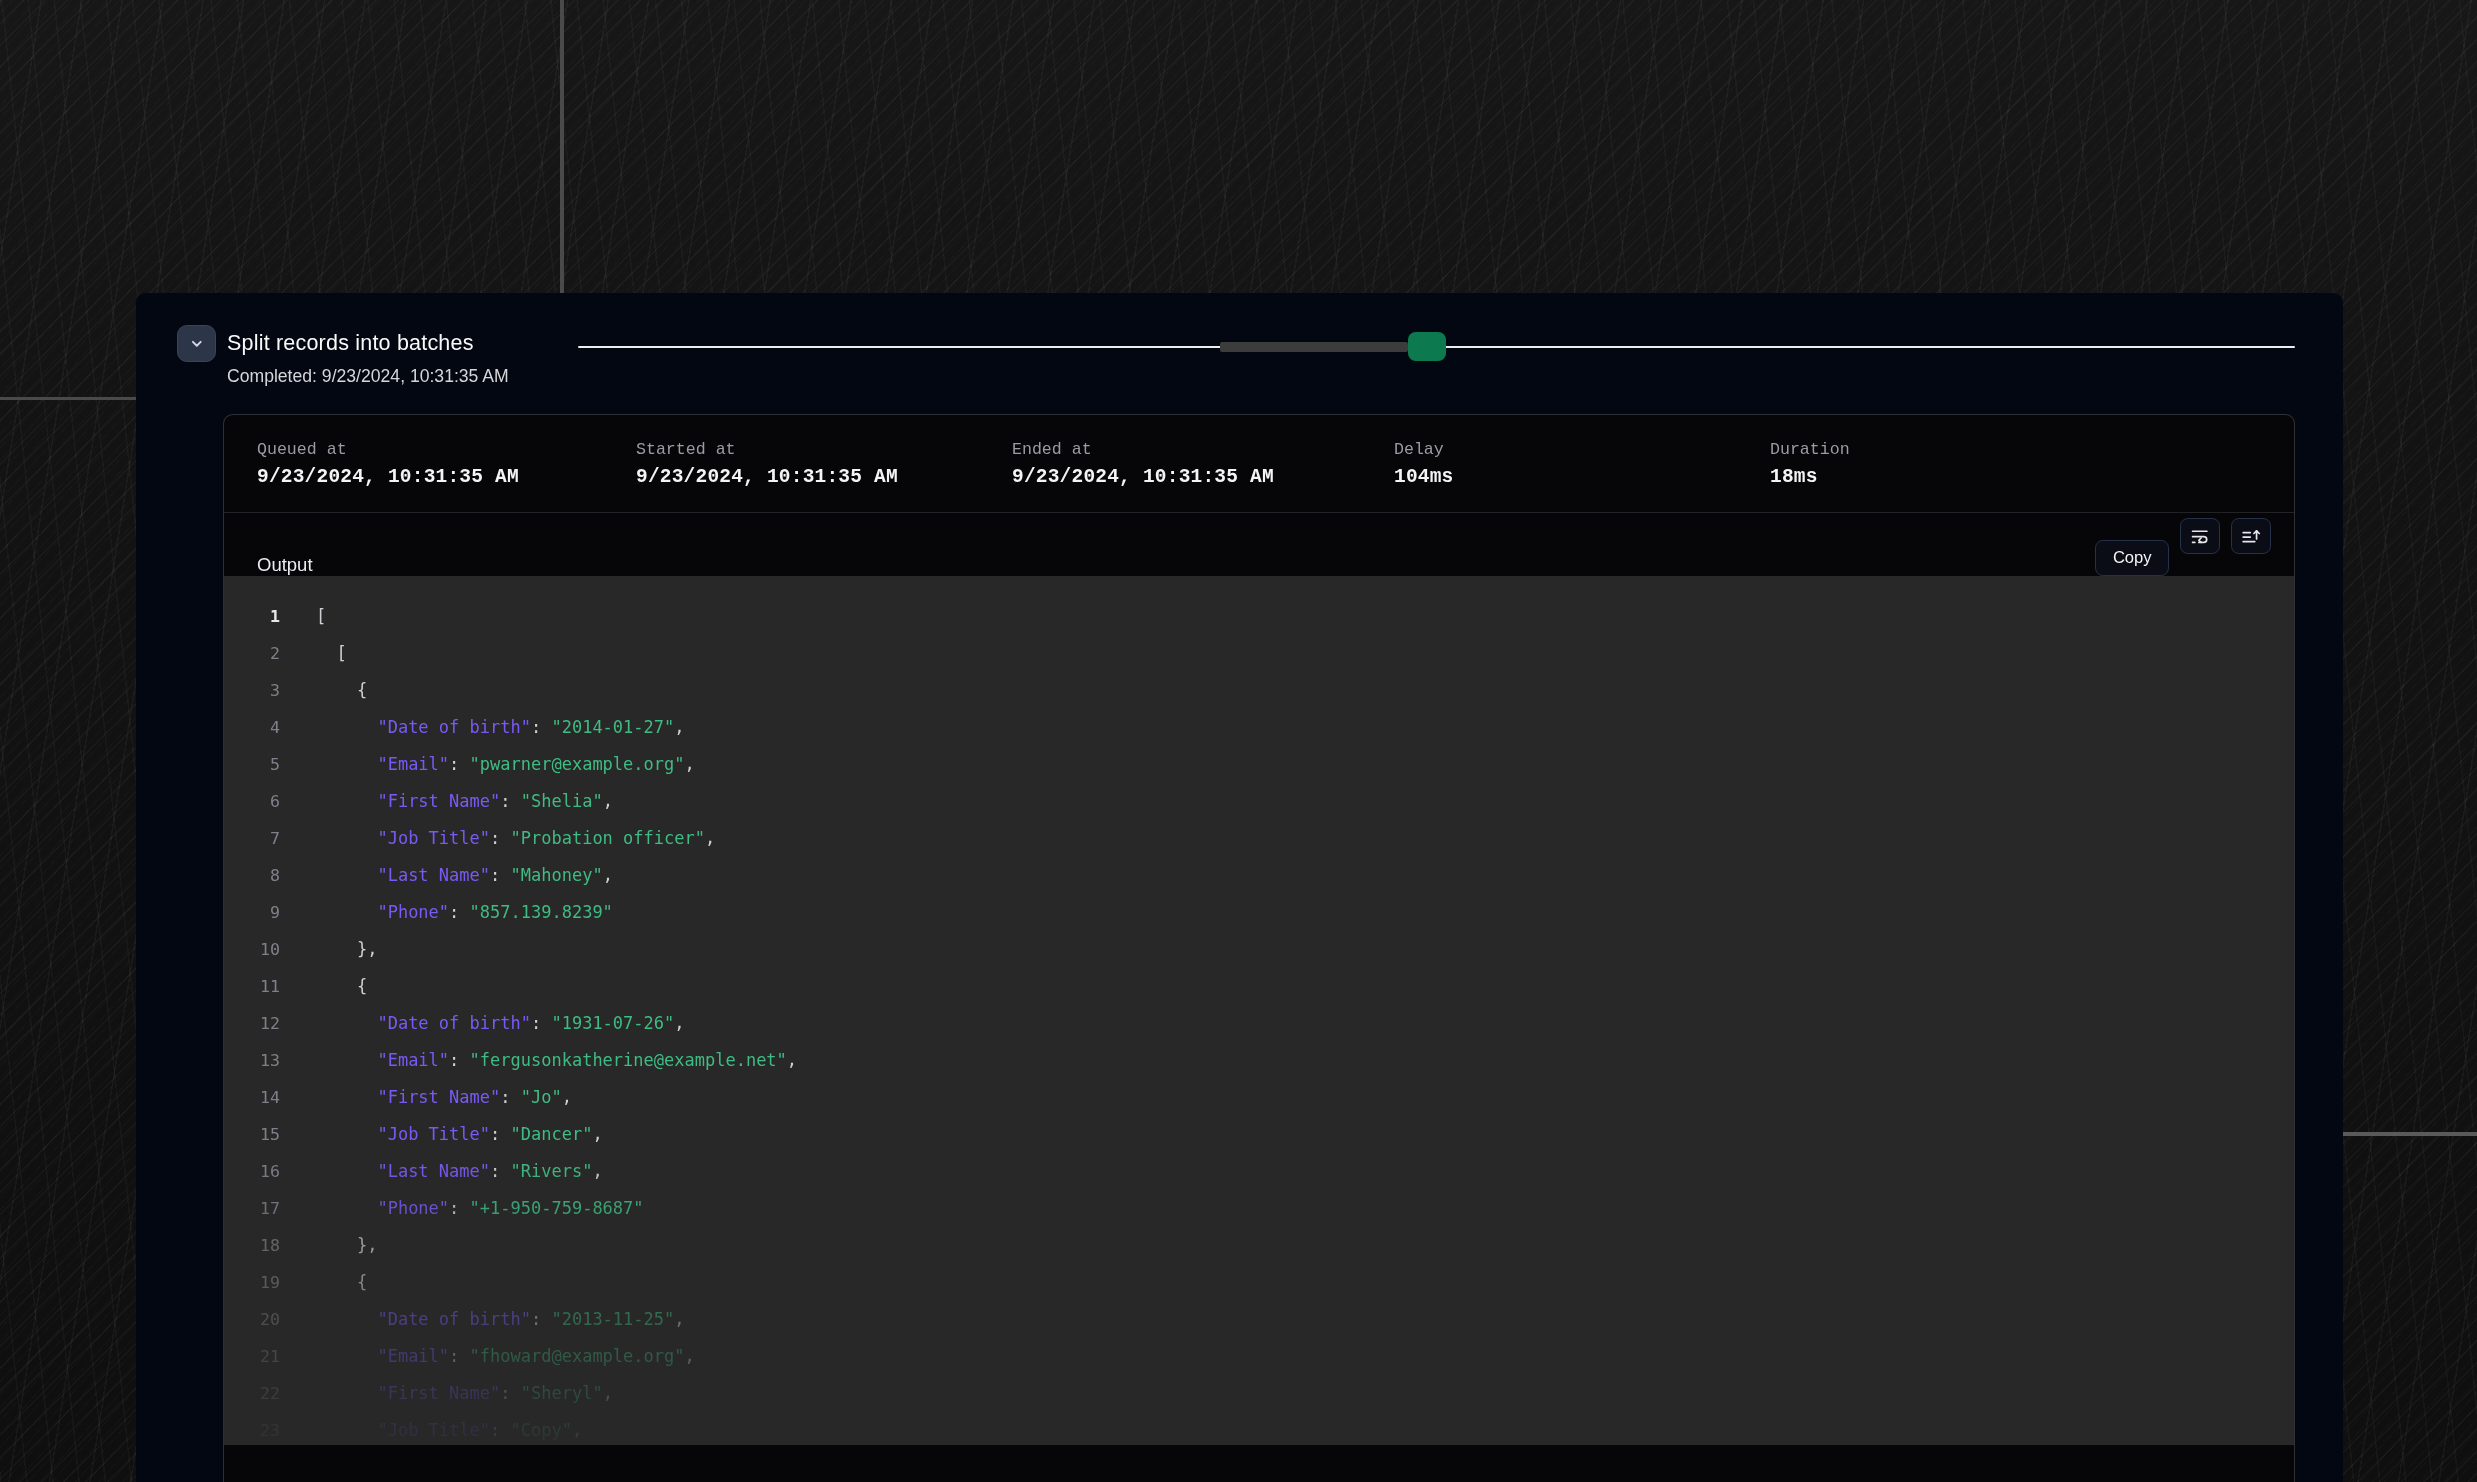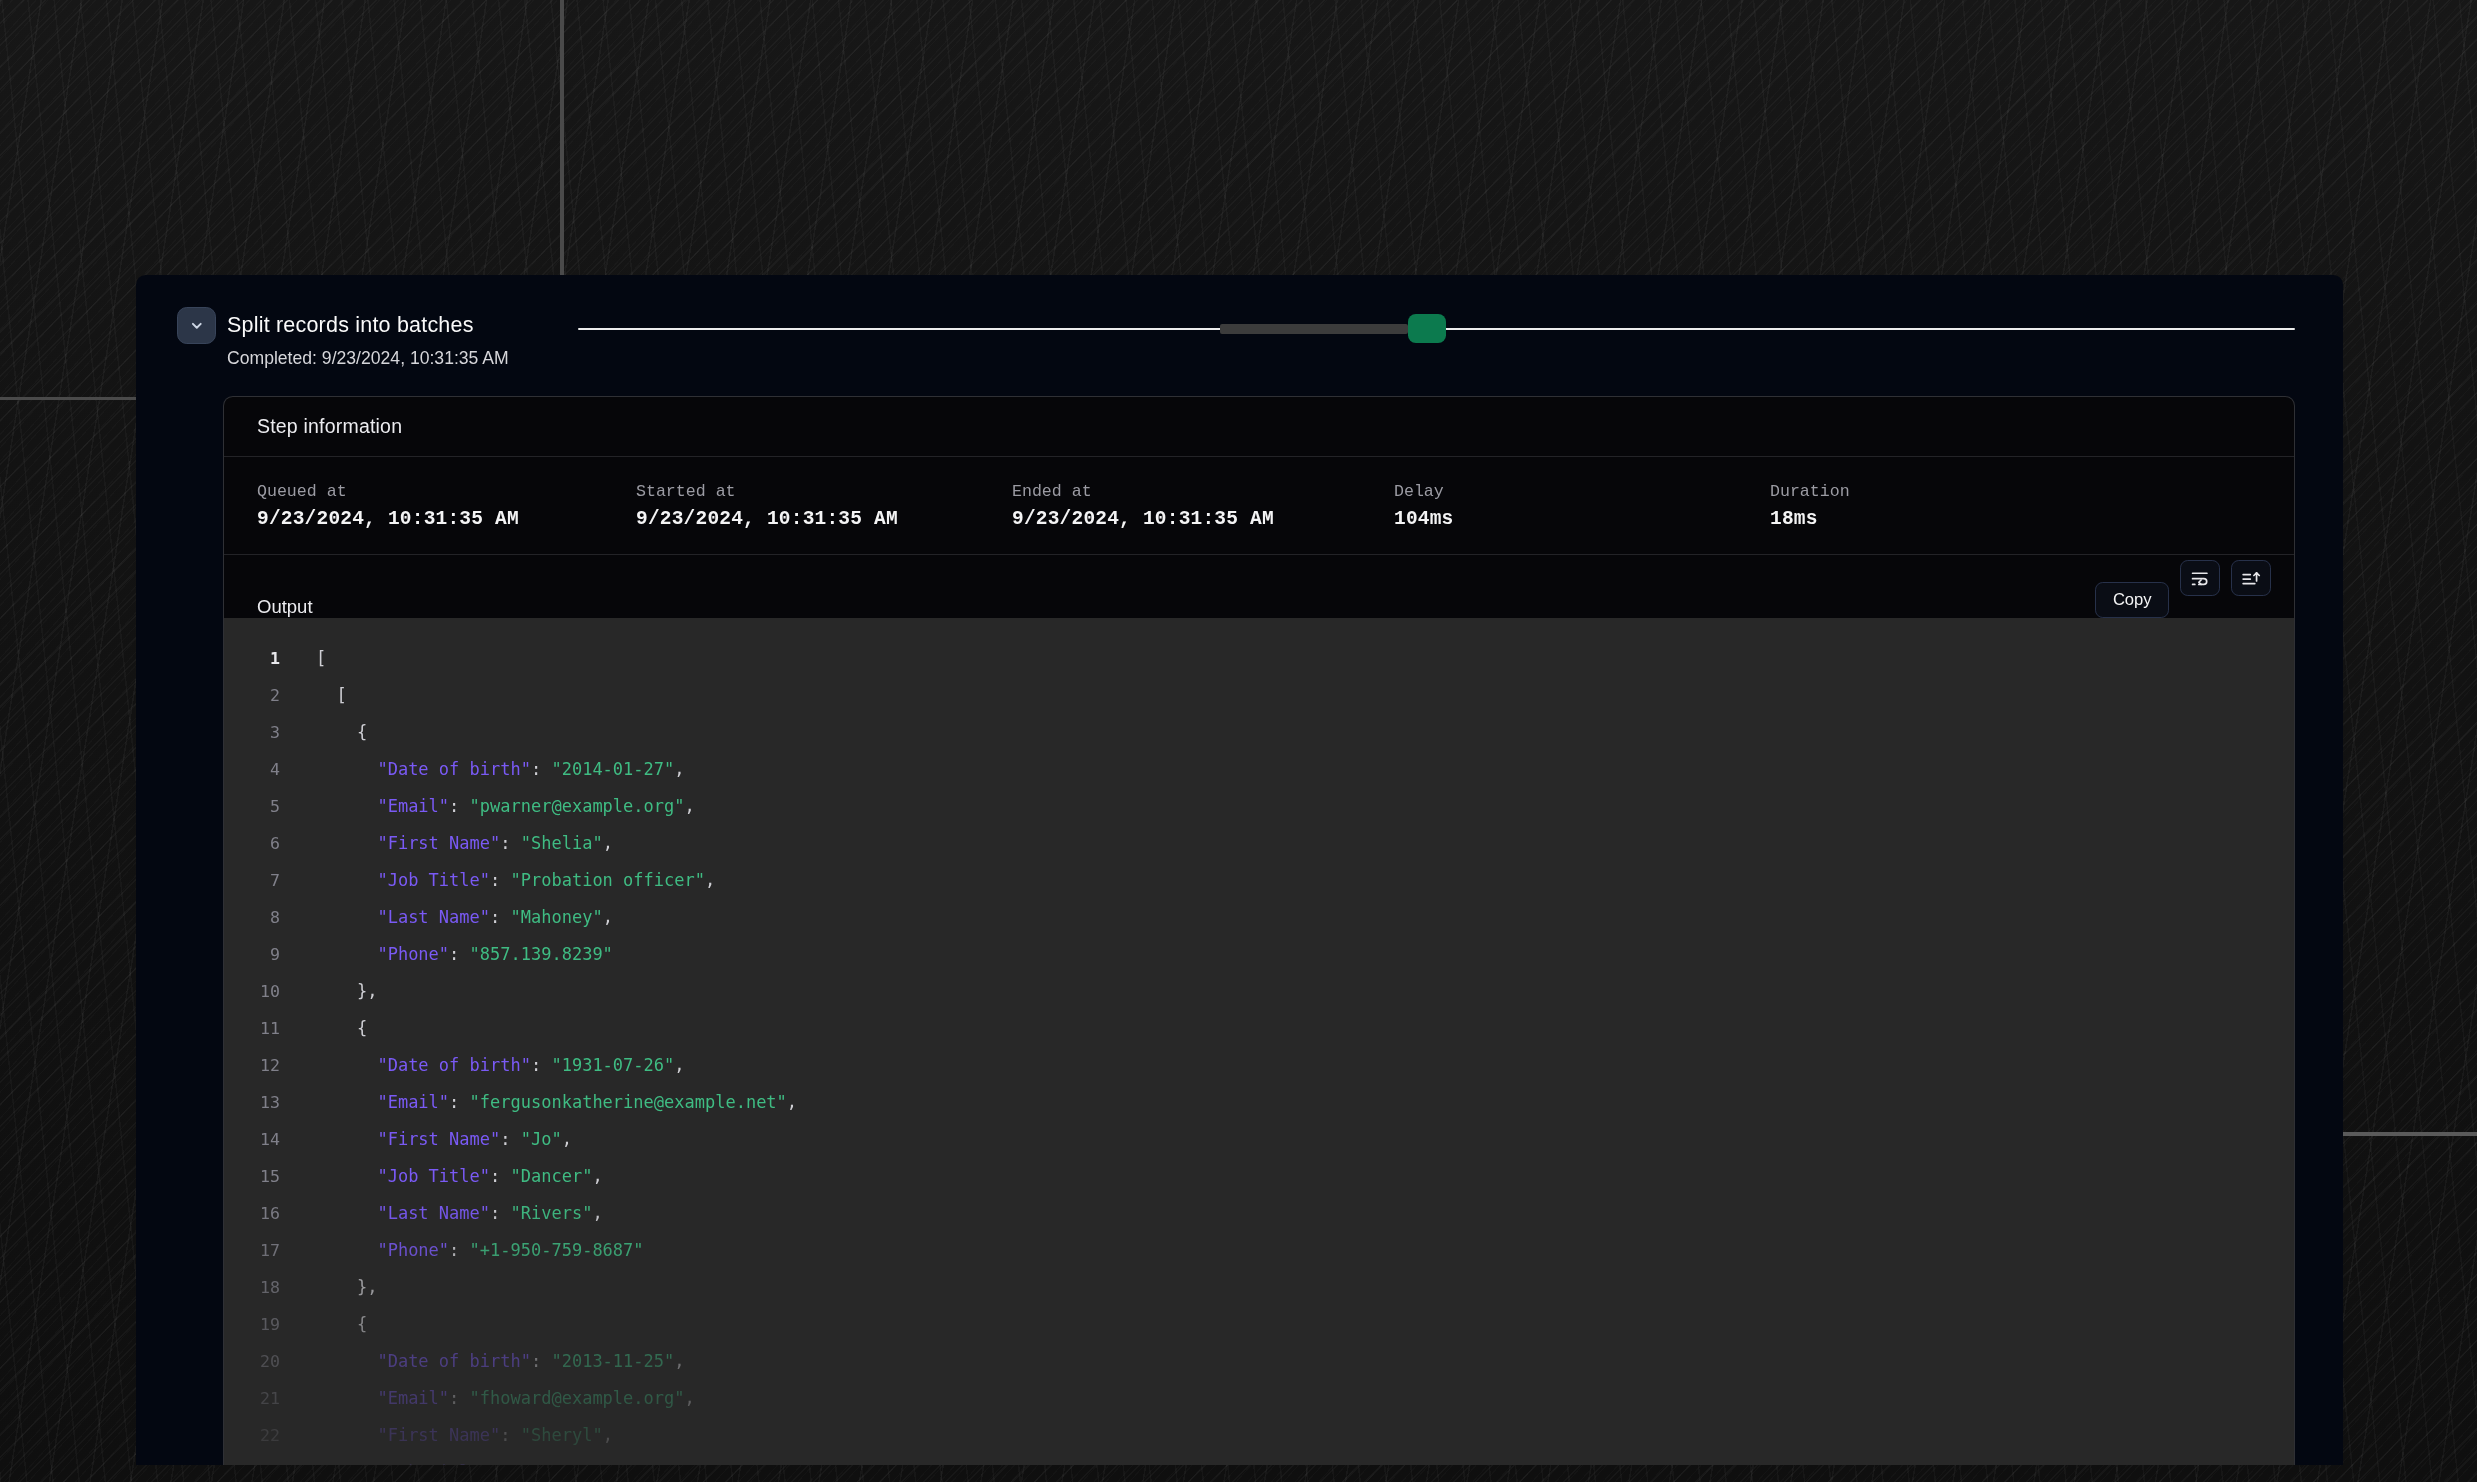--- a/index.html
+++ b/index.html
@@ -17,21 +17,21 @@
       repeating-linear-gradient(84deg, rgba(255,255,255,0.030) 0 1.5px, transparent 1.5px 26px),
       repeating-linear-gradient(135deg, rgba(255,255,255,0.035) 0 1.5px, transparent 1.5px 15.6px),
       repeating-linear-gradient(132deg, rgba(255,255,255,0.02) 0 1px, transparent 1px 8.8px);
   }
   .bg-vline{position:absolute;left:560px;top:0;width:3.9px;height:293px;background:#4a4a4a;}
   .bg-hline-left{position:absolute;left:0;top:397px;width:136px;height:2.9px;background:#4a4a4a;}
   .bg-hline-right{position:absolute;left:2343px;top:1132px;width:135px;height:3.9px;background:#5a5a5a;}
 
   
   .panel{
-    position:absolute;left:136px;top:275px;width:2207px;height:1190px;
+    position:absolute;left:136px;top:293px;width:2207px;height:1190px;
     background:#030711;border-radius:9.8px 9.8px 0 0;
   }
   .collapse-btn{
     position:absolute;left:41px;top:32px;width:39px;height:37px;
     background:#2c3648;border:1px solid #38445a;border-radius:9.8px;
     display:flex;align-items:center;justify-content:center;cursor:pointer;padding:0;
   }
   .step-title{
     position:absolute;left:91px;top:37px;font-size:21.5px;line-height:27px;
     font-weight:500;color:#fafafa;letter-spacing:0.2px;
@@ -120,23 +120,20 @@
     <div class="step-status">Completed: 9/23/2024, 10:31:35 AM</div>
 
     <div class="timeline">
       <div class="timeline-track"></div>
       <div class="timeline-range"></div>
       <div class="timeline-handle"></div>
     </div>
 
     <div class="card">
 
-      <div class="card-header">
-        <span>Step information</span>
-      </div>
 
       <div class="info-grid" id="info-grid">
           <div>
             <div class="info-label">Queued at</div>
             <div class="info-value">9/23/2024, 10:31:35 AM</div>
           </div>
           <div>
             <div class="info-label">Started at</div>
             <div class="info-value">9/23/2024, 10:31:35 AM</div>
           </div>

